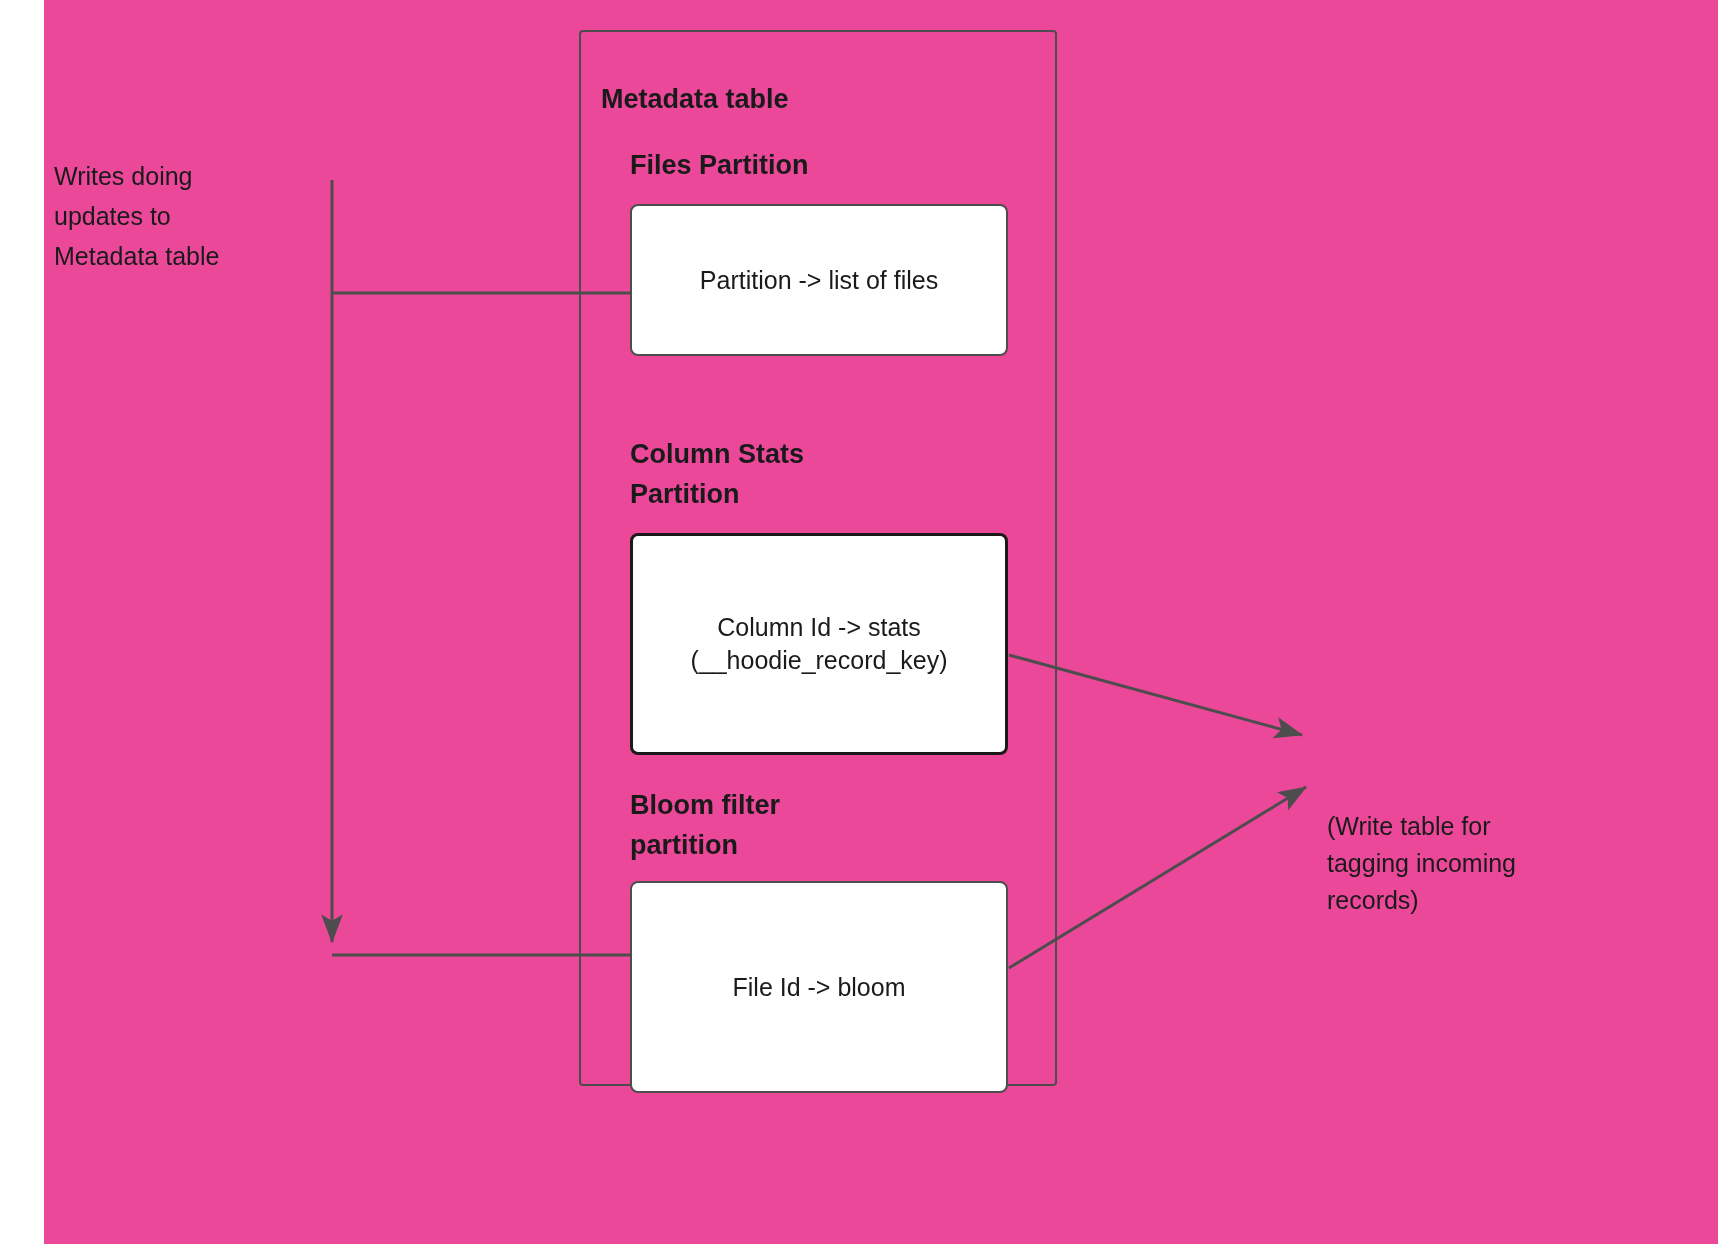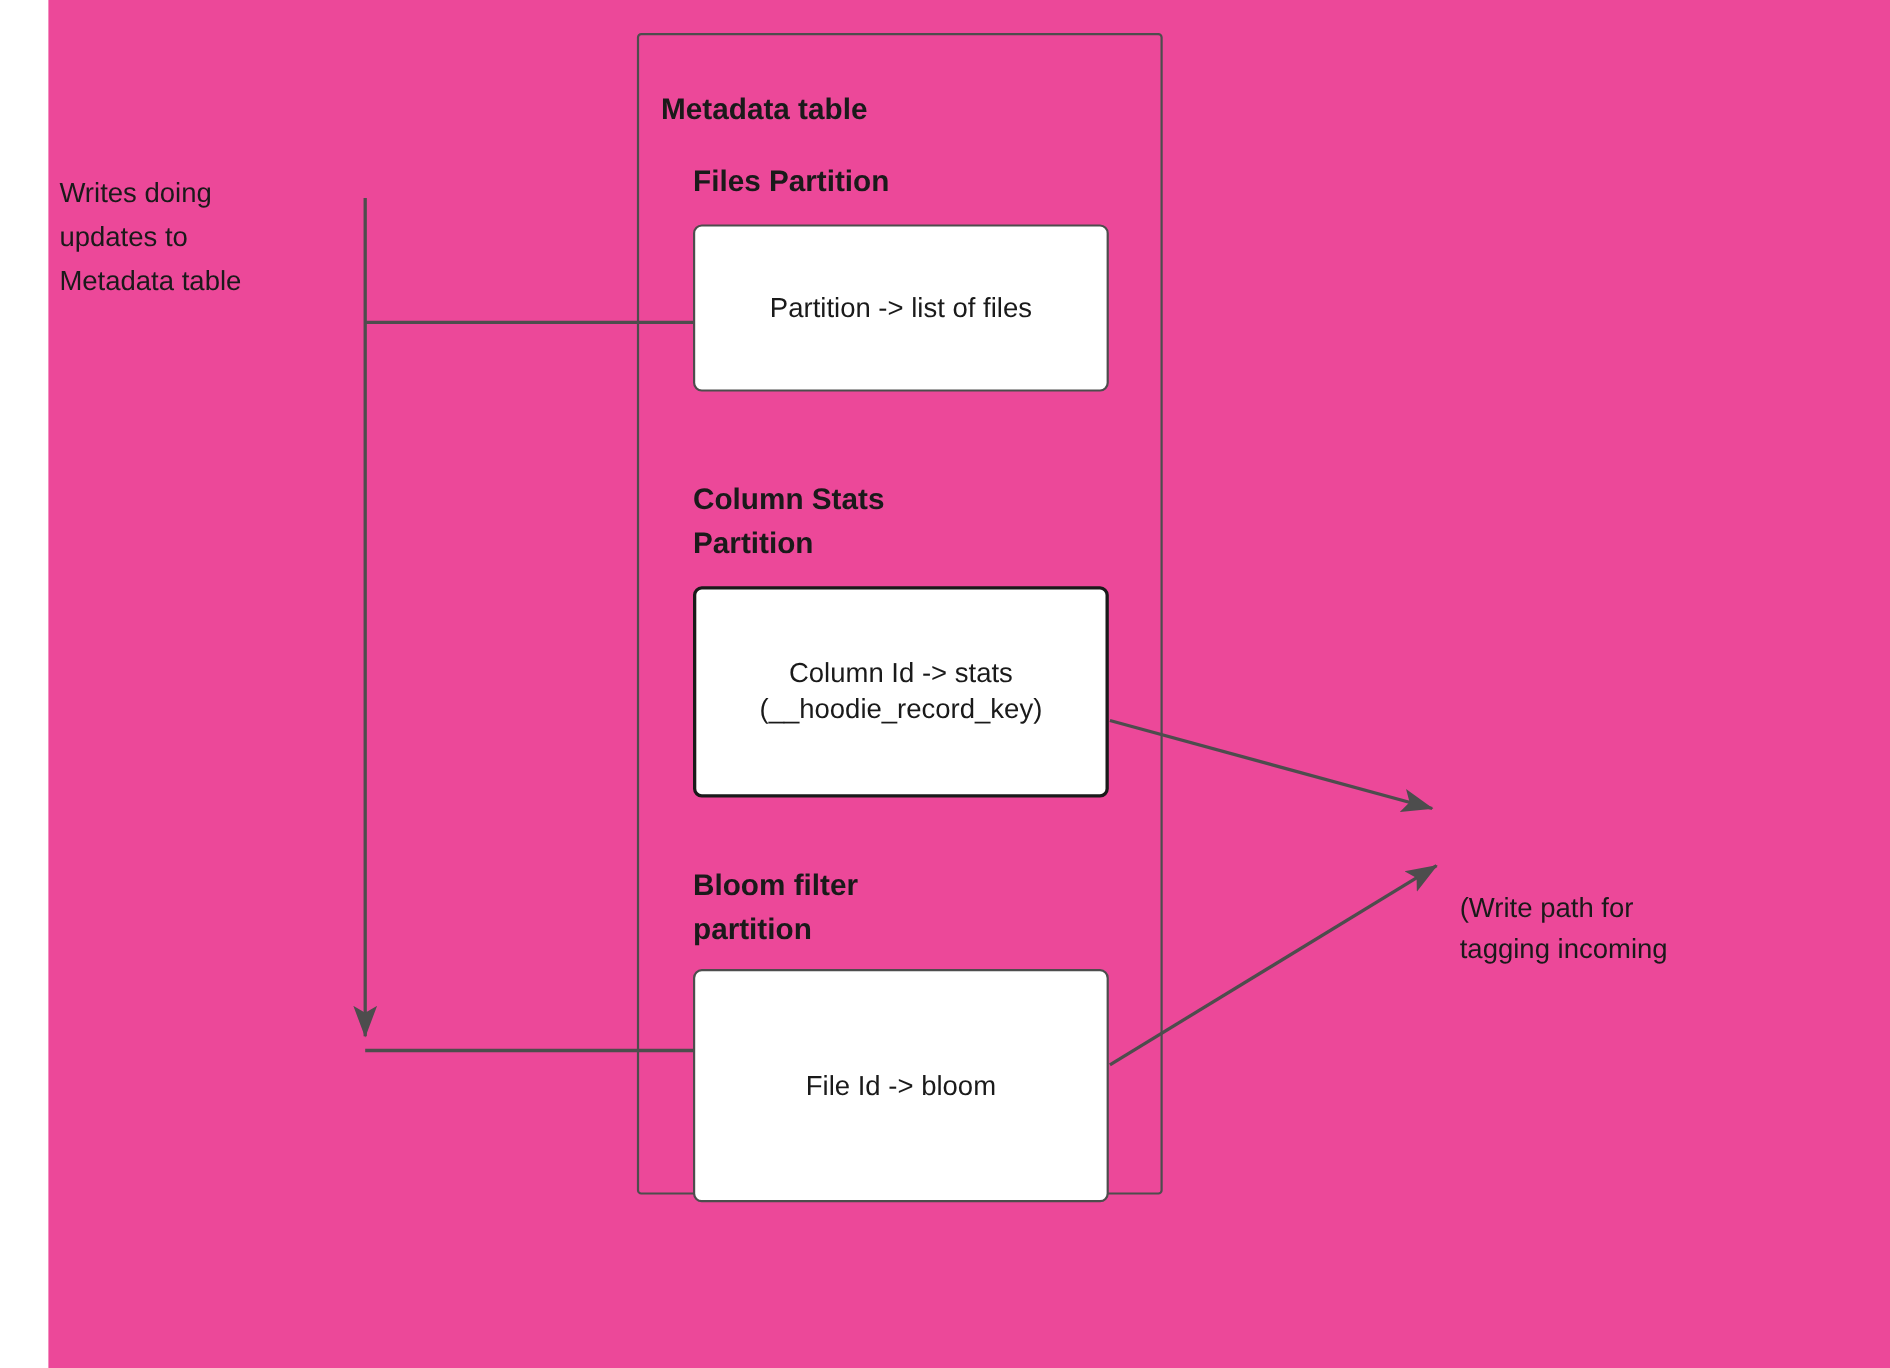--- a/index.html
+++ b/index.html
@@ -107,33 +107,34 @@
 
   <div class="free-text label-bold" style="left:586px; top:148px; width:380px;">Files Partition</div>
 
   <div class="node inner-box" style="left:586px; top:204px; width:378px; height:152px;">
     <span class="label-plain">Partition -&gt; list of files</span>
   </div>
 
   <div class="free-text label-bold" style="left:586px; top:437px; width:378px;">Column Stats</div>
   <div class="free-text label-bold" style="left:586px; top:477px; width:378px;">Partition</div>
 
-  <div class="node inner-box thick" style="left:586px; top:533px; width:378px; height:192px; flex-direction:column;align-items:center;">
+  <div class="node inner-box thick" style="left:586px; top:533px; width:378px; height:222px; flex-direction:column;align-items:center;">
     <span class="label-plain">Column Id  -&gt; stats</span>
     <span class="label-plain">(__hoodie_record_key)</span>
   </div>
 
   <div class="free-text label-bold" style="left:586px; top:788px; width:378px;">Bloom filter</div>
   <div class="free-text label-bold" style="left:586px; top:828px; width:378px;">partition</div>
 
   <div class="node inner-box" style="left:586px; top:881px; width:378px; height:212px;">
     <span class="label-plain">File Id -&gt; bloom</span>
   </div>
 
   <div class="free-text label-plain" style="left:10px; top:160px; width:215px;">Writes doing</div>
   <div class="free-text label-plain" style="left:10px; top:200px; width:215px;">updates to</div>
   <div class="free-text label-plain" style="left:10px; top:240px; width:215px;">Metadata table</div>
 
 
-  <div class="free-text label-plain" style="left:1283px; top:810px; width:290px;">(Write path for</div>
+  <div class="free-text label-plain" style="left:1283px; top:810px; width:290px;">(Write table for</div>
   <div class="free-text label-plain" style="left:1283px; top:847px; width:290px;">tagging incoming</div>
+  <div class="free-text label-plain" style="left:1283px; top:884px; width:290px;">records)</div>
 
 </div>
 
 </body></html>

